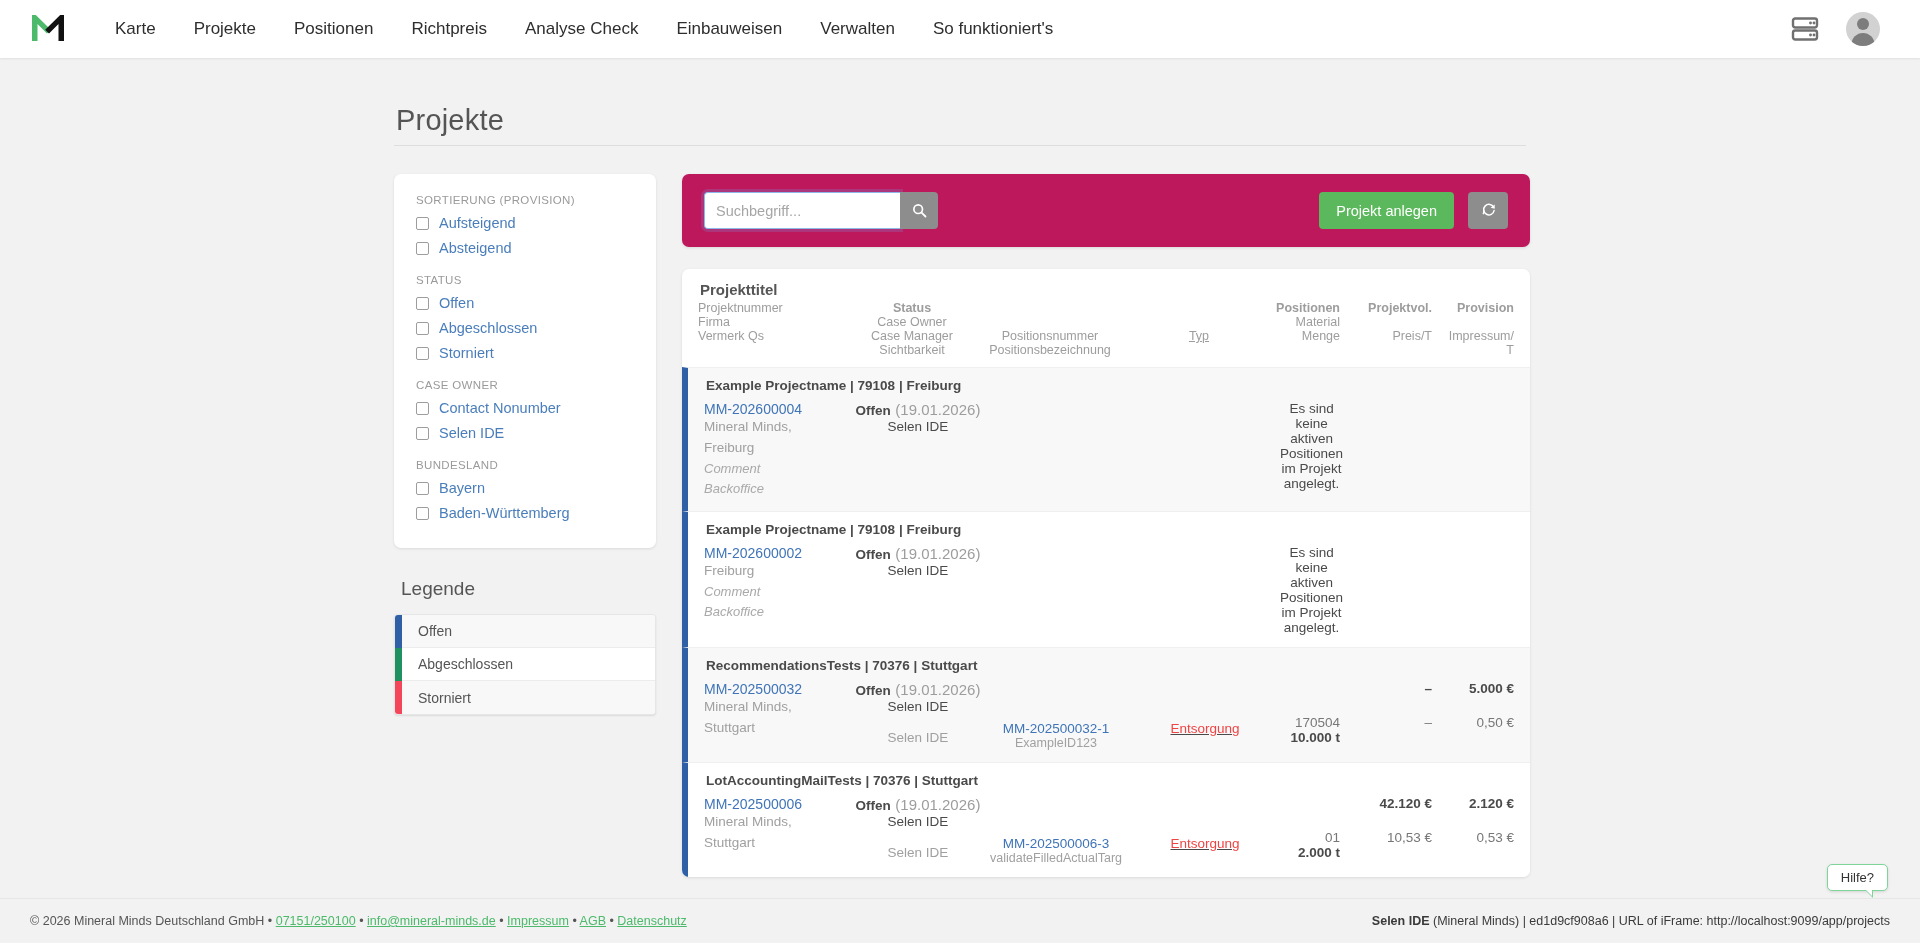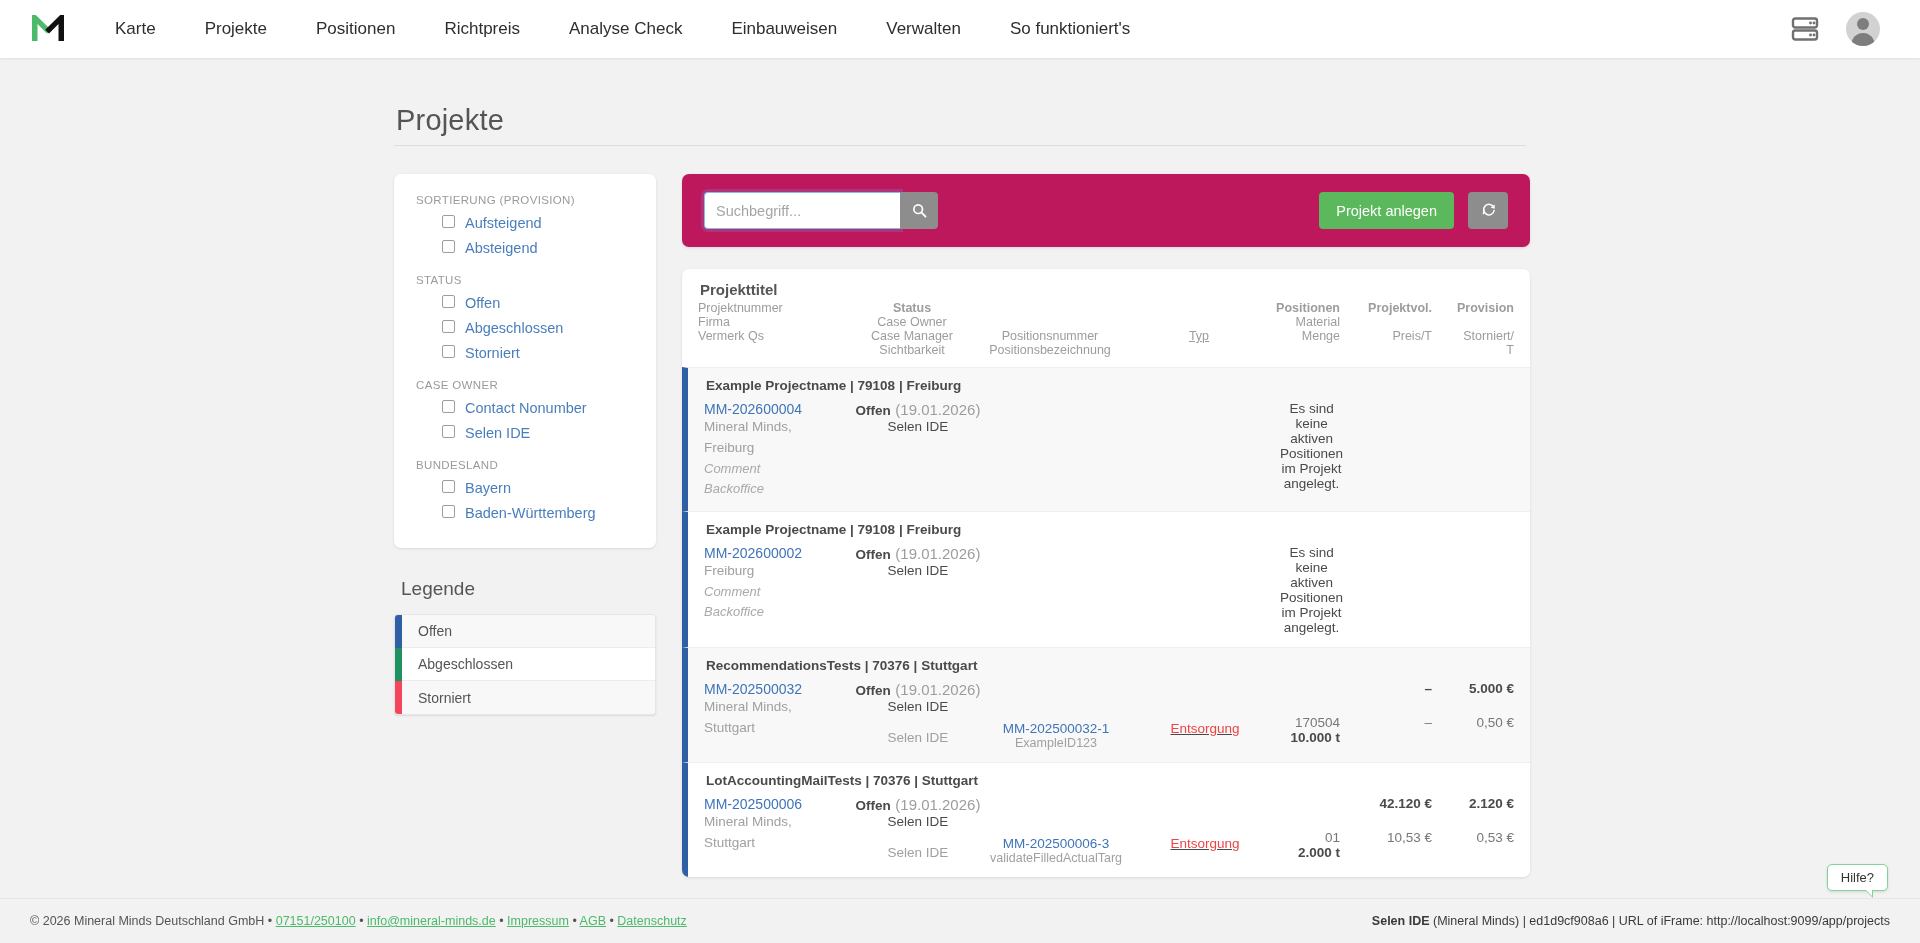--- a/index.html
+++ b/index.html
@@ -20,21 +20,21 @@
     background: #ffffff;
     display: flex; align-items: center;
     box-shadow: 0 1px 2px rgba(0,0,0,0.08);
     z-index: 20;
   }
   .logo-wrap {
     width: 96px; display:flex; align-items:center; justify-content:center;
     flex: 0 0 auto;
   }
   .logo-svg { display:block; }
-  .nav-links { display: flex; align-items: center; gap: 11px; }
+  .nav-links { display: flex; align-items: center; gap: 0; }
   .nav-link {
     font-size: 17px;
     color: #2e2e2e;
     padding: 0 19px;
     line-height: 58px;
     text-decoration: none;
     white-space: nowrap;
     cursor: pointer;
   }
   .nav-right {
@@ -86,22 +86,22 @@
     box-shadow: 0 1px 3px rgba(0,0,0,.10);
     padding: 20px 22px 18px 22px;
   }
   .filter-group + .filter-group { margin-top: 18px; }
   .filter-title {
     font-size: 11.5px; letter-spacing: .35px;
     color: #9a9a9a; text-transform: uppercase;
     margin-bottom: 9px; font-weight:400;
   }
   .filter-row {
-    display:flex; gap:10px;
-    margin-bottom: 9px; cursor:pointer;margin-left:26px;
+    display:flex; align-items:center; gap:10px;
+    margin-bottom: 9px; cursor:pointer;
   }
   .cbox {
     width:13px; height:13px; border:1px solid #9d9d9d;
     border-radius:2px; background:#fff; flex:0 0 13px;
   }
   .filter-label {
     font-size: 14.5px; color:#4a7ebb;
   }
 
   .legend-title {
@@ -419,21 +419,21 @@
               <div class="c6"></div>
               <div class="c7"></div>
             </div>
             <div class="hrow">
               <div class="c1">Vermerk Qs</div>
               <div class="c2">Case Manager</div>
               <div class="c3">Positionsnummer</div>
               <div class="c4">Typ</div>
               <div class="c5">Menge</div>
               <div class="c6">Preis/T</div>
-              <div class="c7">Storniert/</div>
+              <div class="c7">Impressum/</div>
             </div>
             <div class="hrow">
               <div class="c1"></div>
               <div class="c2">Sichtbarkeit</div>
               <div class="c3">Positionsbezeichnung</div>
               <div class="c4"></div>
               <div class="c5"></div>
               <div class="c6"></div>
               <div class="c7">T</div>
             </div>

